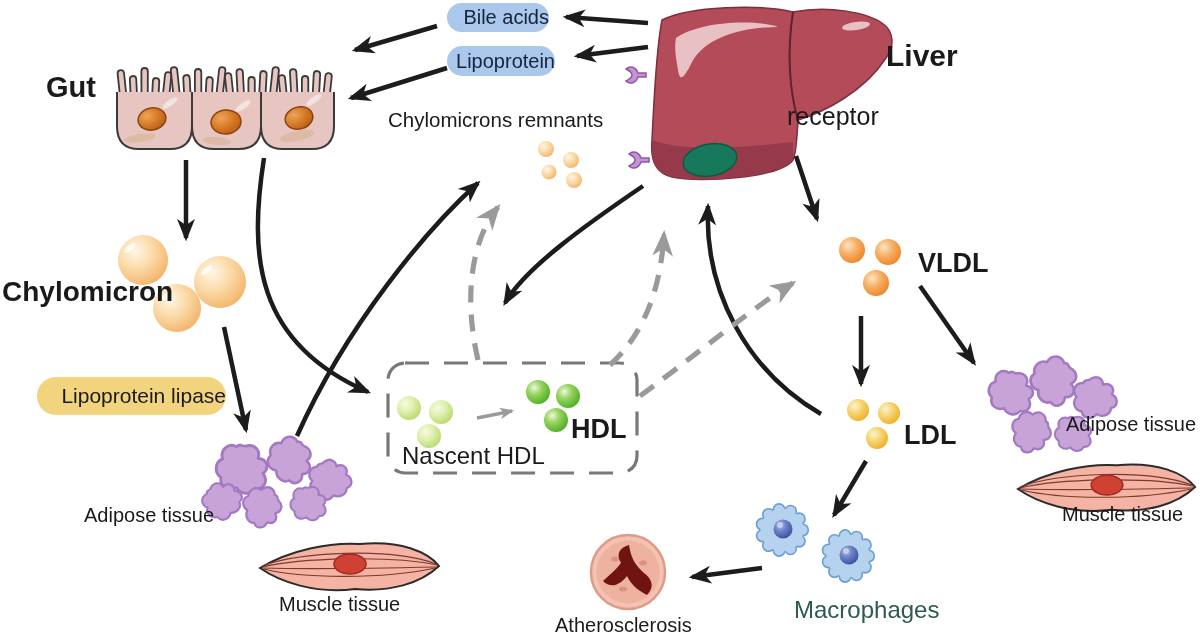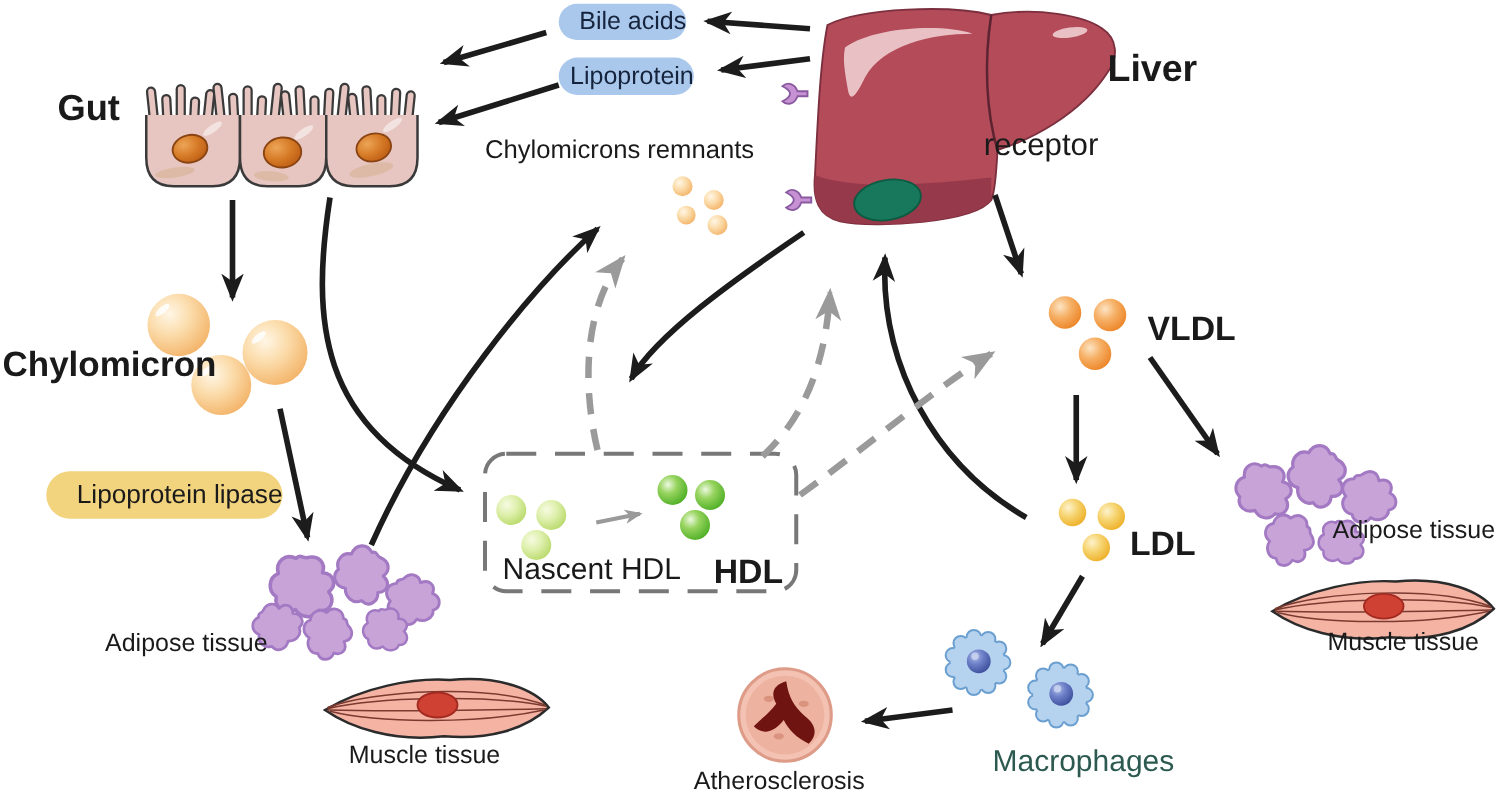--- a/index.html
+++ b/index.html
@@ -271,21 +271,21 @@
   <span>Lipoprotein</span>
 </div>
 <div class="label bold" style="left:886px;top:40px;font-size:30px;">Liver</div>
 <div class="label" style="left:787px;top:103px;font-size:25px;">receptor</div>
 <div class="label" style="left:388px;top:109px;font-size:20.5px;">Chylomicrons remnants</div>
 <div class="label bold" style="left:2px;top:277px;font-size:28px;">Chylomicron</div>
 <div class="pill" style="left:37px;top:377px;width:189px;height:38px;background:#f2d37e;border-radius:19px;font-size:21px;color:#1a1a1a;">
   <span>Lipoprotein lipase</span>
 </div>
 <div class="label" style="left:402px;top:443px;font-size:24px;">Nascent HDL</div>
-<div class="label bold" style="left:571px;top:443px;font-size:27px;">HDL</div>
+<div class="label bold" style="left:571px;top:415px;font-size:27px;">HDL</div>
 <div class="label bold" style="left:918px;top:249px;font-size:27px;">VLDL</div>
 <div class="label bold" style="left:904px;top:421px;font-size:27px;">LDL</div>
 <div class="label" style="left:84px;top:505px;font-size:20px;">Adipose tissue</div>
 <div class="label" style="left:279px;top:594px;font-size:20px;">Muscle tissue</div>
 <div class="label" style="left:1066px;top:414px;font-size:20px;">Adipose tissue</div>
 <div class="label" style="left:1062px;top:504px;font-size:20px;">Muscle tissue</div>
 <div class="label" style="left:794px;top:597px;font-size:24px;color:#2d5a50;">Macrophages</div>
 <div class="label" style="left:555px;top:615px;font-size:20px;">Atherosclerosis</div>
 
 </div>

